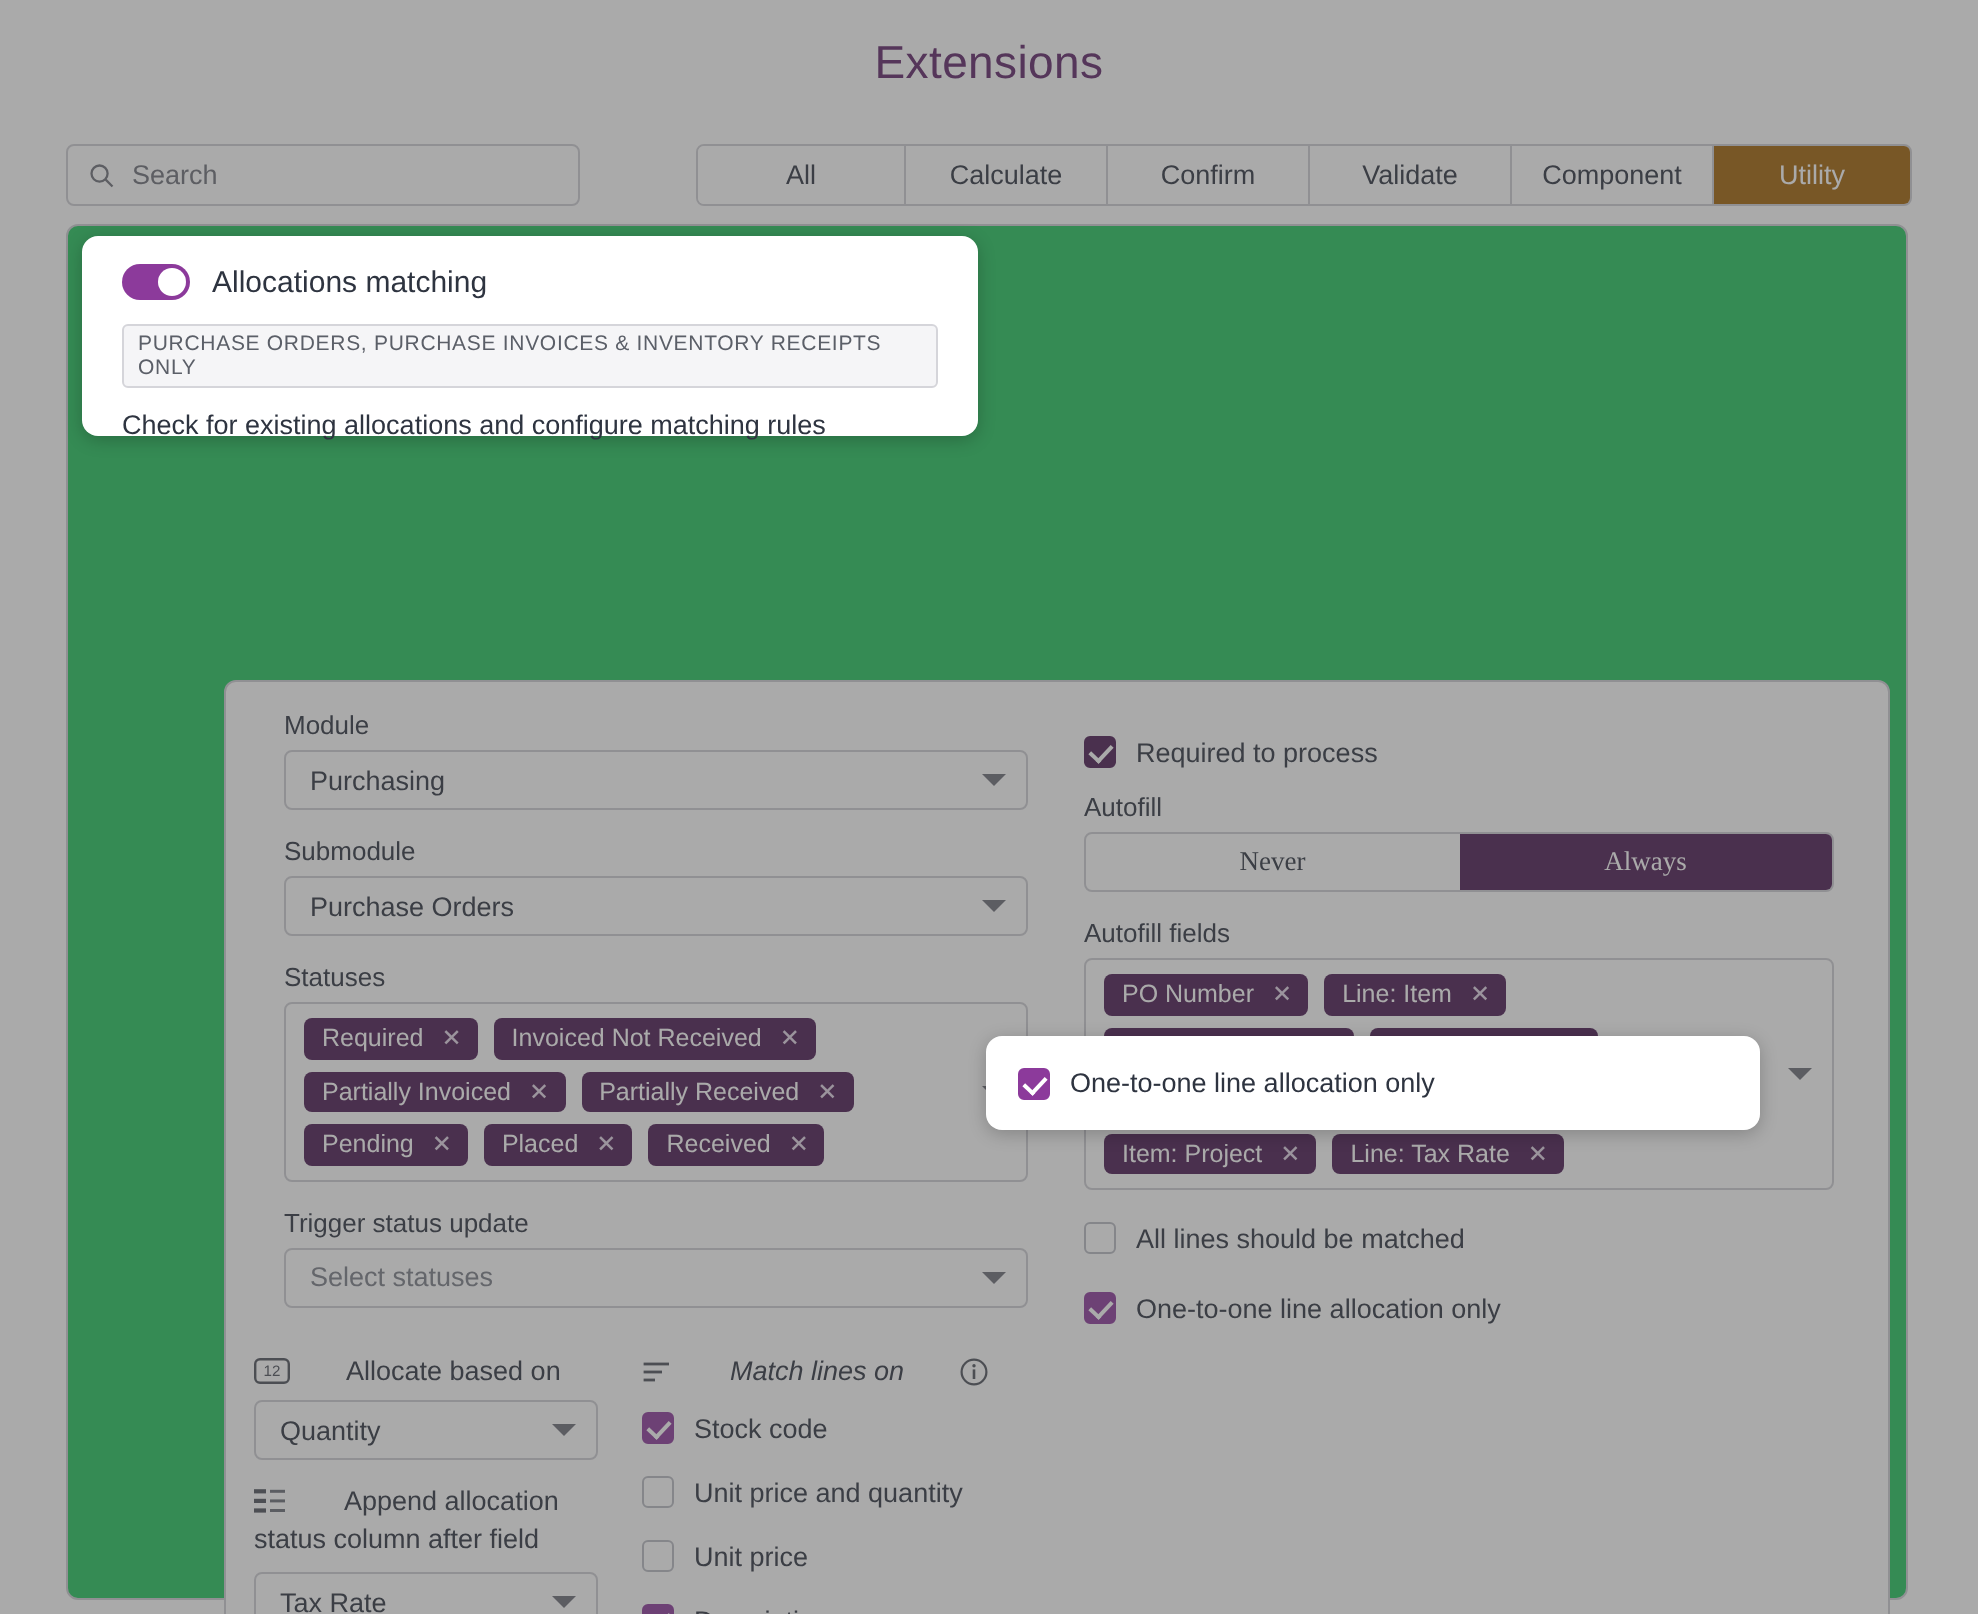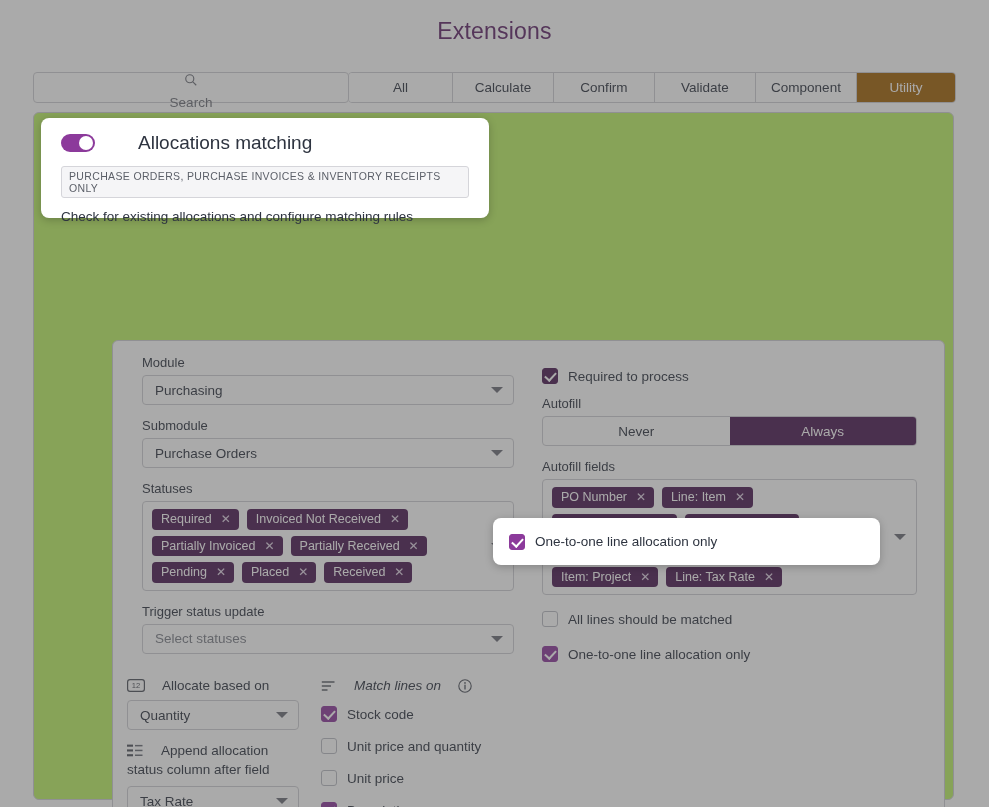--- a/index.html
+++ b/index.html
@@ -28,26 +28,25 @@
   
   .title {
     position: absolute; left: 0; top: 18px; width: 989px;
     text-align: center;
     font-size: 23px; color: #5f2468; letter-spacing: .2px;
   }
 
   
   .search-box {
     position: absolute; left: 33px; top: 72px;
-    width: 316px; height: 31px;
+    width: 257px; height: 31px;
     border: 1px solid #cfcfd4; border-radius: 4px;
     background: #ffffff;
     display: flex; align-items: center; gap: 8px;
     padding: 0 10px;
-    flex-direction: column;
   }
   .search-box .ph { font-size: 13.5px; color: #6e7079; }
   .mag { width: 14px; height: 14px; flex: none; }
 
   
   .tabs {
     position: absolute; left: 348px; top: 72px;
     height: 31px; display: flex;
     border: 1px solid #cfcfd4; border-radius: 4px; overflow: hidden;
     background: #fff;
@@ -60,36 +59,36 @@
     padding: 0 4px;
   }
   .tab:last-child { border-right: none; }
   .tab.active { background: #a16207; color: #ffffff; }
 
   
   .panel {
     position: absolute; left: 33px; top: 112px;
     width: 921px; height: 688px;
     border: 1px solid #cfcfd4; border-radius: 6px;
-    background: #bef264;
+    background: #22c55e;
   }
 
   
   .feature-head { position: absolute; left: 25px; top: 16px; width: 440px; }
 
   .toggle {
     width: 34px; height: 18px; border-radius: 9px;
     background: #8c3a9b; position: relative; flex: none;
   }
   .toggle .knob {
     position: absolute; right: 2px; top: 2px;
     width: 14px; height: 14px; border-radius: 50%; background: #fff;
   }
   .feature-row { display: flex; align-items: center; gap: 11px; }
-  .feature-name { font-size: 19px; color: #2e3440; margin-left: 32px; }
+  .feature-name { font-size: 15px; color: #2e3440; }
 
   .badge {
     display: inline-block; margin-top: 12px;
     border: 1px solid #d5d5da; border-radius: 3px;
     background: #f5f5f7; color: #5b5f68;
     font-size: 10.5px; letter-spacing: .35px;
     padding: 3px 7px 3px 7px;
   }
   .feature-desc { margin-top: 11px; font-size: 13.5px; color: #2e3440; }
 
@@ -151,33 +150,34 @@
     border: solid #fff; border-width: 0 2px 2px 0;
     transform: rotate(43deg);
   }
   .cbtxt { font-size: 13.5px; color: #2e3440; }
 
   
   .seg {
     display: flex; height: 30px;
     border: 1px solid #cfcfd4; border-radius: 4px; overflow: hidden;
     background: #fff;
+    font-family: Liberation Serif, serif;
   }
   .seg > div {
     flex: 1; display: flex; align-items: center; justify-content: center;
     font-size: 13.5px; color: #2e3440;
   }
   .seg > div.on { background: #4b1a52; color: #fff; }
 
   
   .bottom { position: absolute; left: 0; top: 337px; width: 833px; }
   .bcol-a { position: absolute; left: 14px; top: 0; width: 200px; }
   .bcol-b { position: absolute; left: 208px; top: 0; width: 300px; }
 
-  .ficon-row { display: flex; align-items: center; gap: 17px; }
+  .ficon-row { display: flex; align-items: center; gap: 28px; }
   .ficon-lbl { font-size: 13.5px; color: #2e3440; }
   .ficon-lbl.it { font-style: italic; }
 
   
   .spot {
     position: absolute; z-index: 90;
     background: #ffffff; border-radius: 8px;
     box-shadow: 0 2px 9px rgba(0,0,0,0.22);
   }
   #spot-feature { left: 41px; top: 118px; width: 448px; height: 100px; padding: 14px 20px 0 20px; }

